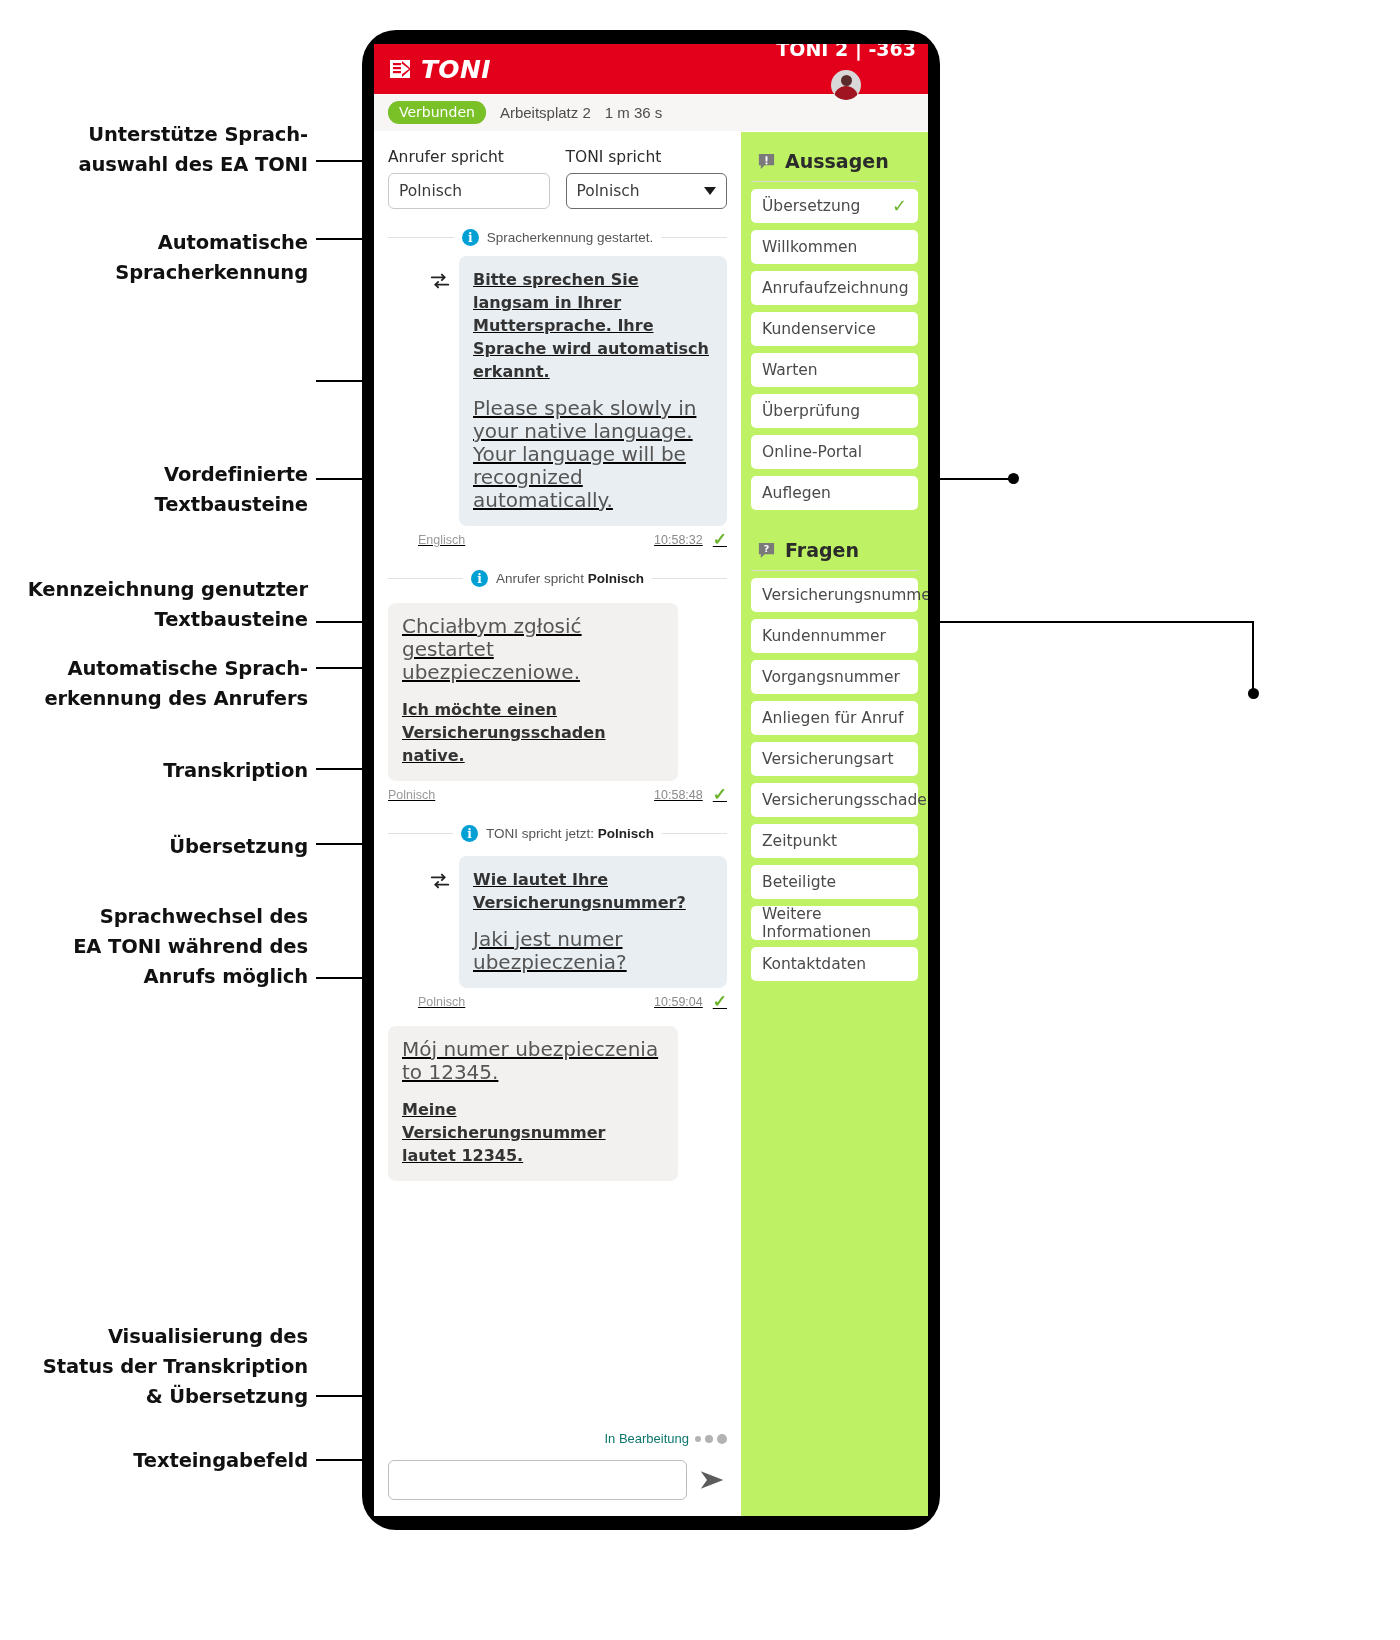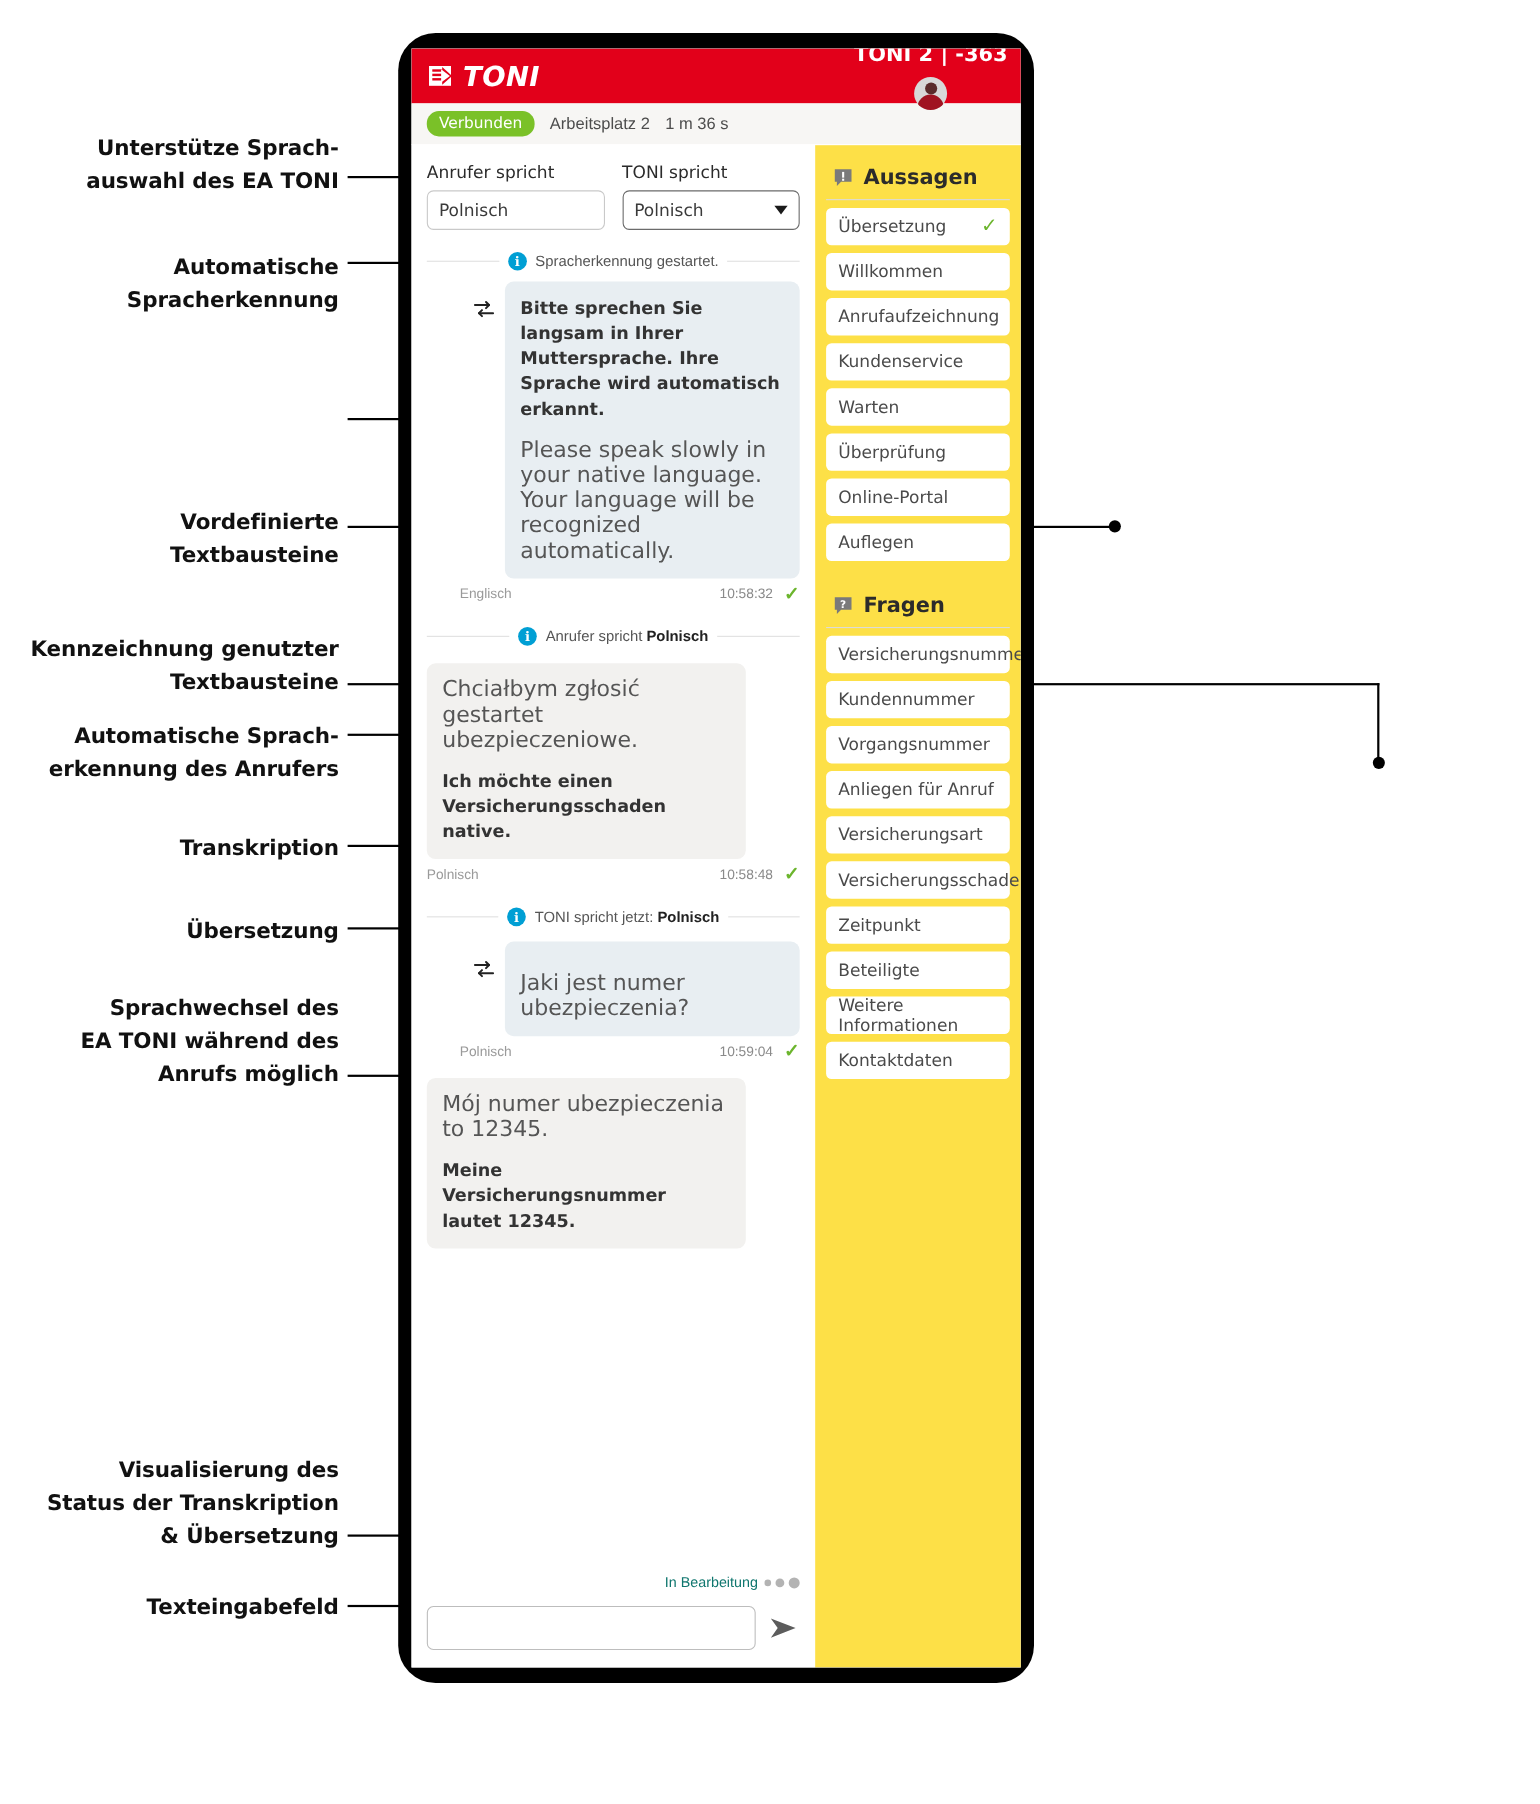--- a/index.html
+++ b/index.html
@@ -101,21 +101,21 @@
   .status-text { color: #4d4d4d; font-size: 15px; }
 
   
   .body-area { display: flex; height: calc(100% - 88px); }
   .chat-col {
     width: 367px; background: #ffffff;
     display: flex; flex-direction: column;
     position: relative;
   }
   .side-col {
-    flex: 1; background: #fde047;
+    flex: 1; background: #bef264;
     padding: 10px 10px 0 10px;
     overflow: hidden;
   }
 
   
   .lang-row {
     display: flex; gap: 16px;
     padding: 16px 14px 6px 14px;
   }
   .lang-group { flex: 1; }
@@ -150,21 +150,21 @@
   .info-icon {
     width: 17px; height: 17px; border-radius: 50%;
     background: #009fd4; color: #fff; font-size: 12px; font-weight: 700;
     display: flex; align-items: center; justify-content: center;
     flex: 0 0 auto; font-family: "DejaVu Serif", serif;
   }
   .divider-text { font-size: 13.5px; color: #555; white-space: nowrap; }
   .divider-text b { color: #222; font-weight: 700; }
 
   
-  .msg { margin: 6px 0 0 0; }
+  .msg { margin: 6px 0 0 0; text-decoration: underline; }
   .msg-row { display: flex; align-items: flex-start; gap: 8px; }
   .msg.out .msg-row { justify-content: flex-end; }
   .resend-icon {
     margin-top: 14px; flex: 0 0 auto; width: 22px; height: 22px;
     color: #222;
   }
   .bubble {
     border-radius: 8px; padding: 12px 14px 14px 14px;
     max-width: 268px;
   }
@@ -413,20 +413,21 @@
               <div class="msg-row">
                 <span class="resend-icon">
                   <svg viewBox="0 0 24 24" width="22" height="22" fill="none" stroke="#222" stroke-width="2" stroke-linecap="round" stroke-linejoin="round">
                     <polyline points="3,8 17,8"></polyline>
                       <polyline points="14,5 17,8 14,11"></polyline>
                     <polyline points="21,16 7,16"></polyline>
                       <polyline points="10,13 7,16 10,19"></polyline>
                   </svg>
                 </span>
                 <div class="bubble out">
+                  <div class="line-main">Wie lautet Ihre Versicherungsnummer?</div>
                   <div class="line-sub">Jaki jest numer ubezpieczenia?</div>
                 </div>
               </div>
               <div class="meta out">
                 <span class="lang">Polnisch</span>
                 <span class="spacer"></span>
                 <span class="time">10:59:04</span>
                 <span class="check">✓</span>
               </div>
             </div>

